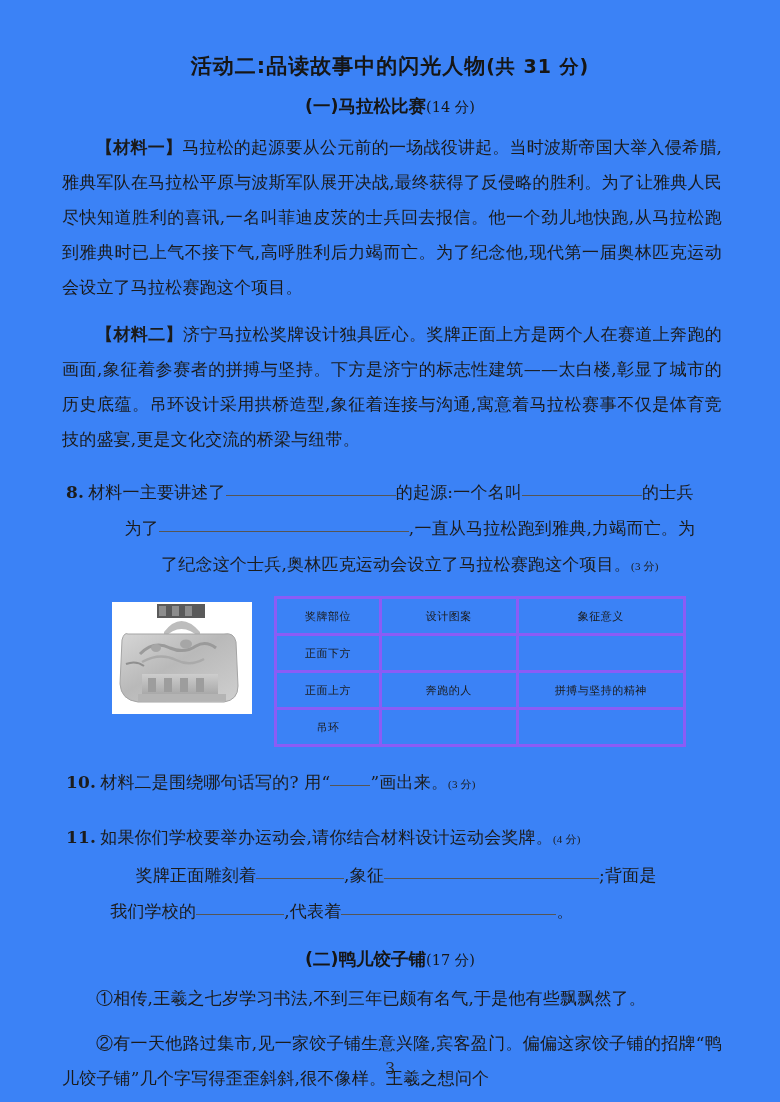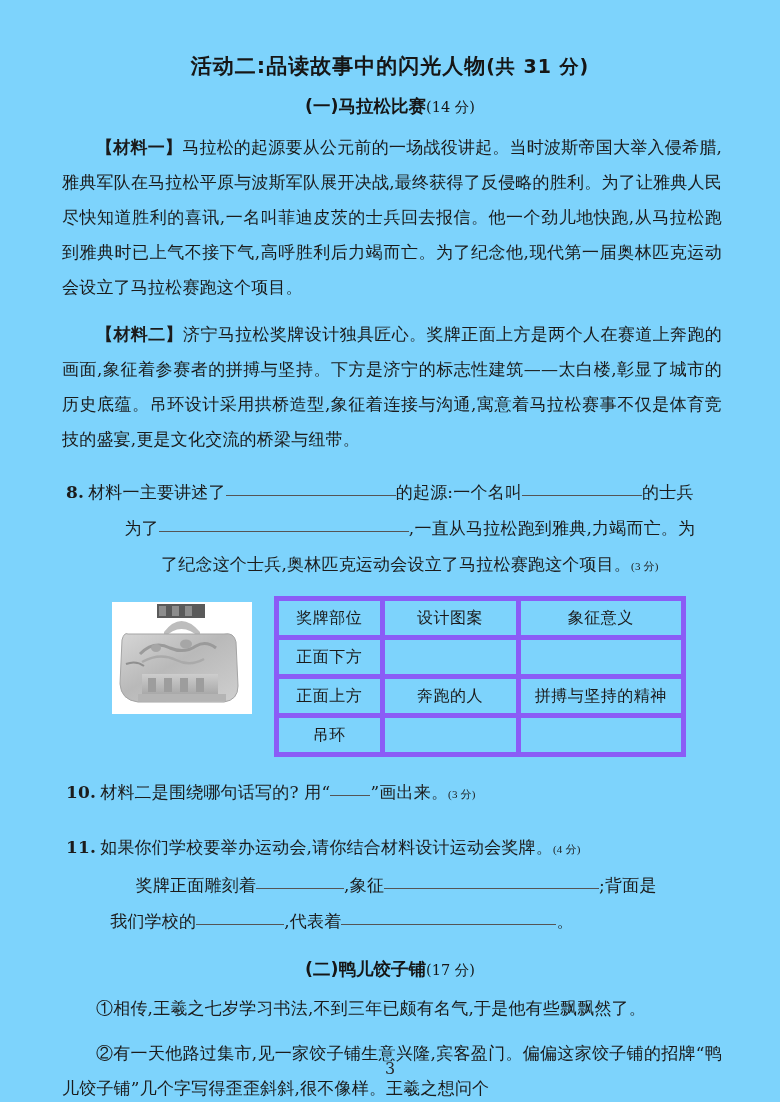--- a/index.html
+++ b/index.html
@@ -11,21 +11,21 @@
     width: 780px;
     height: 1102px;
     position: relative;
     font-family: "DejaVu Serif", "Liberation Serif", serif;
     color: #1c1c1c;
     overflow: hidden;
   }
   .page {
     position: absolute;
     inset: 0;
-    background: #7dd3fc;
+    background: #3b82f6;
     padding: 0;
   }
   
   .main-title {
     text-align: center;
     font-size: 21px;
     font-weight: bold;
     letter-spacing: 1px;
     margin: 0;
     padding: 52px 0 0 0;
@@ -120,24 +120,24 @@
   }
   .medal-fig svg { display: block; }
 
   table.mtable {
     border-collapse: collapse;
     flex: 0 0 auto;
     width: 412px;
     margin-left: 8px;
   }
   table.mtable td, table.mtable th {
-    border: 5px solid #8b5cf6;
+    border: 3px solid #8b5cf6;
     height: 32px;
     text-align: center;
-    font-size: 16px;
+    font-size: 11px;
     font-weight: normal;
     padding: 1px 13px;
     color: #1b1b1b;
     letter-spacing: 0.5px;
   }
   table.mtable .c0 { width: 96px; }
   table.mtable .c1 { width: 138px; }
   table.mtable .c2 { width: 178px; }
 
   

